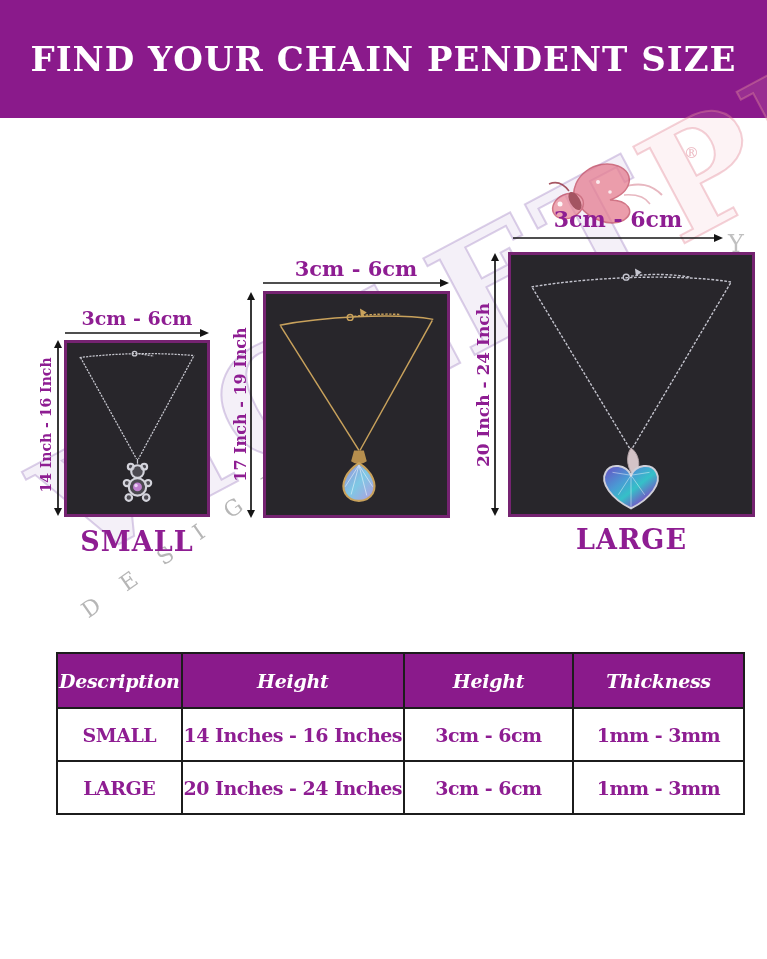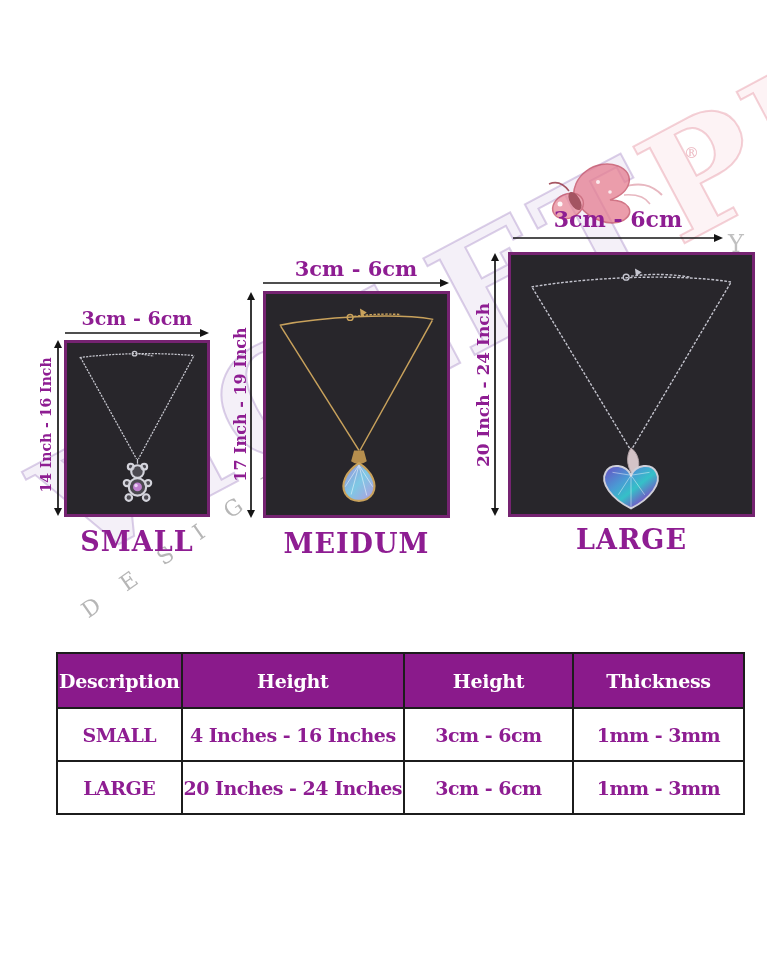--- a/index.html
+++ b/index.html
@@ -84,33 +84,36 @@
   .size-table {
     position:absolute; left:56px; top:652px; z-index:2;
     border-collapse:collapse; table-layout:fixed; background:#ffffff;
   }
   .size-table th, .size-table td {
     border:2px solid #1c1c1c; text-align:center; vertical-align:middle;
     overflow:hidden; white-space:nowrap;
   }
   .size-table th {
     background:#8a1a8b; color:#ffffff; font-size:19px; font-weight:bold;
-    height:51px; letter-spacing:-0.3px;
+    height:51px; letter-spacing:-0.3px;font-style:italic;
   }
   .size-table td {
     color:#8e1d92; font-size:19px; font-weight:bold; height:49px;
     letter-spacing:-0.5px; background:#ffffff;
   }
   .c0 { width:117px; } .c1 { width:203px; } .c2 { width:169px; } .c3 { width:171px; }
 </style>
 </head>
 <body>
 
 <div class="canvas">
 
+  <header class="banner">
+    <h1>FIND YOUR CHAIN PENDENT SIZE</h1>
+  </header>
 
   <div class="wm">
     <div class="wm-word"><span class="w1">VIOLET</span><span class="w2">PURPLE</span></div>
     <div class="wm-arc">D E S I G N E R</div>
     <div class="wm-stray">Y</div>
     <span class="wm-reg">®</span>
     <svg class="wm-butterfly" width="132" height="94" viewBox="0 0 132 94">
       <path d="M82,40 C102,33 114,37 124,47" stroke="#e0a0ac" stroke-width="2" fill="none"></path>
       <path d="M86,47 C100,46 108,50 112,56" stroke="#e0a0ac" stroke-width="1.5" fill="none"></path>
       <path d="M36,52 C32,28 58,10 80,18 C98,25 94,44 72,52 C90,52 98,64 86,72 C72,80 50,70 42,58 Z" fill="#e57d90" stroke="#c2485e" stroke-width="1.5"></path>
@@ -191,21 +194,20 @@
       <path d="M90,159 h10 l3,11 q-8,6 -16,0 z" fill="#b68e4e"></path>
       <path d="M95,172 C81,181 76,194 81,203 C87,213 103,213 109,203 C114,194 109,181 95,172 Z" fill="url(#gradTear)" stroke="#c9a25c" stroke-width="2.2"></path>
       <g stroke="#ffffff" stroke-width="1" opacity="0.5" fill="none">
         <path d="M95,174 L87,204"></path>
           <path d="M95,174 L103,205"></path>
         <path d="M95,174 L81,196"></path>
           <path d="M95,174 L109,196"></path>
       </g>
     </svg>
   </div>
-  <div class="caption m">MEIDUM</div>
 
   <div class="wlabel l">3cm - 6cm</div>
   <svg class="arrow harrow l" width="212" height="10" viewBox="0 0 212 10">
     <line x1="1" y1="5" x2="203" y2="5"></line>
       <polygon points="202,1 211,5 202,9"></polygon>
   </svg>
   <svg class="arrow varrow l" width="10" height="265" viewBox="0 0 10 265">
     <line x1="5" y1="8" x2="5" y2="257"></line>
       <polygon points="1,9 5,1 9,9"></polygon>
       <polygon points="1,256 5,264 9,256"></polygon>
@@ -255,21 +257,21 @@
       <tr>
         <th>Description</th>
         <th>Height</th>
         <th>Height</th>
         <th>Thickness</th>
       </tr>
     </thead>
     <tbody>
       <tr>
         <td>SMALL</td>
-        <td>4 Inches - 16 Inches</td>
+        <td>14 Inches - 16 Inches</td>
         <td>3cm - 6cm</td>
         <td>1mm - 3mm</td>
       </tr>
       <tr>
         <td>LARGE</td>
         <td>20 Inches - 24 Inches</td>
         <td>3cm - 6cm</td>
         <td>1mm - 3mm</td>
       </tr>
     </tbody>

